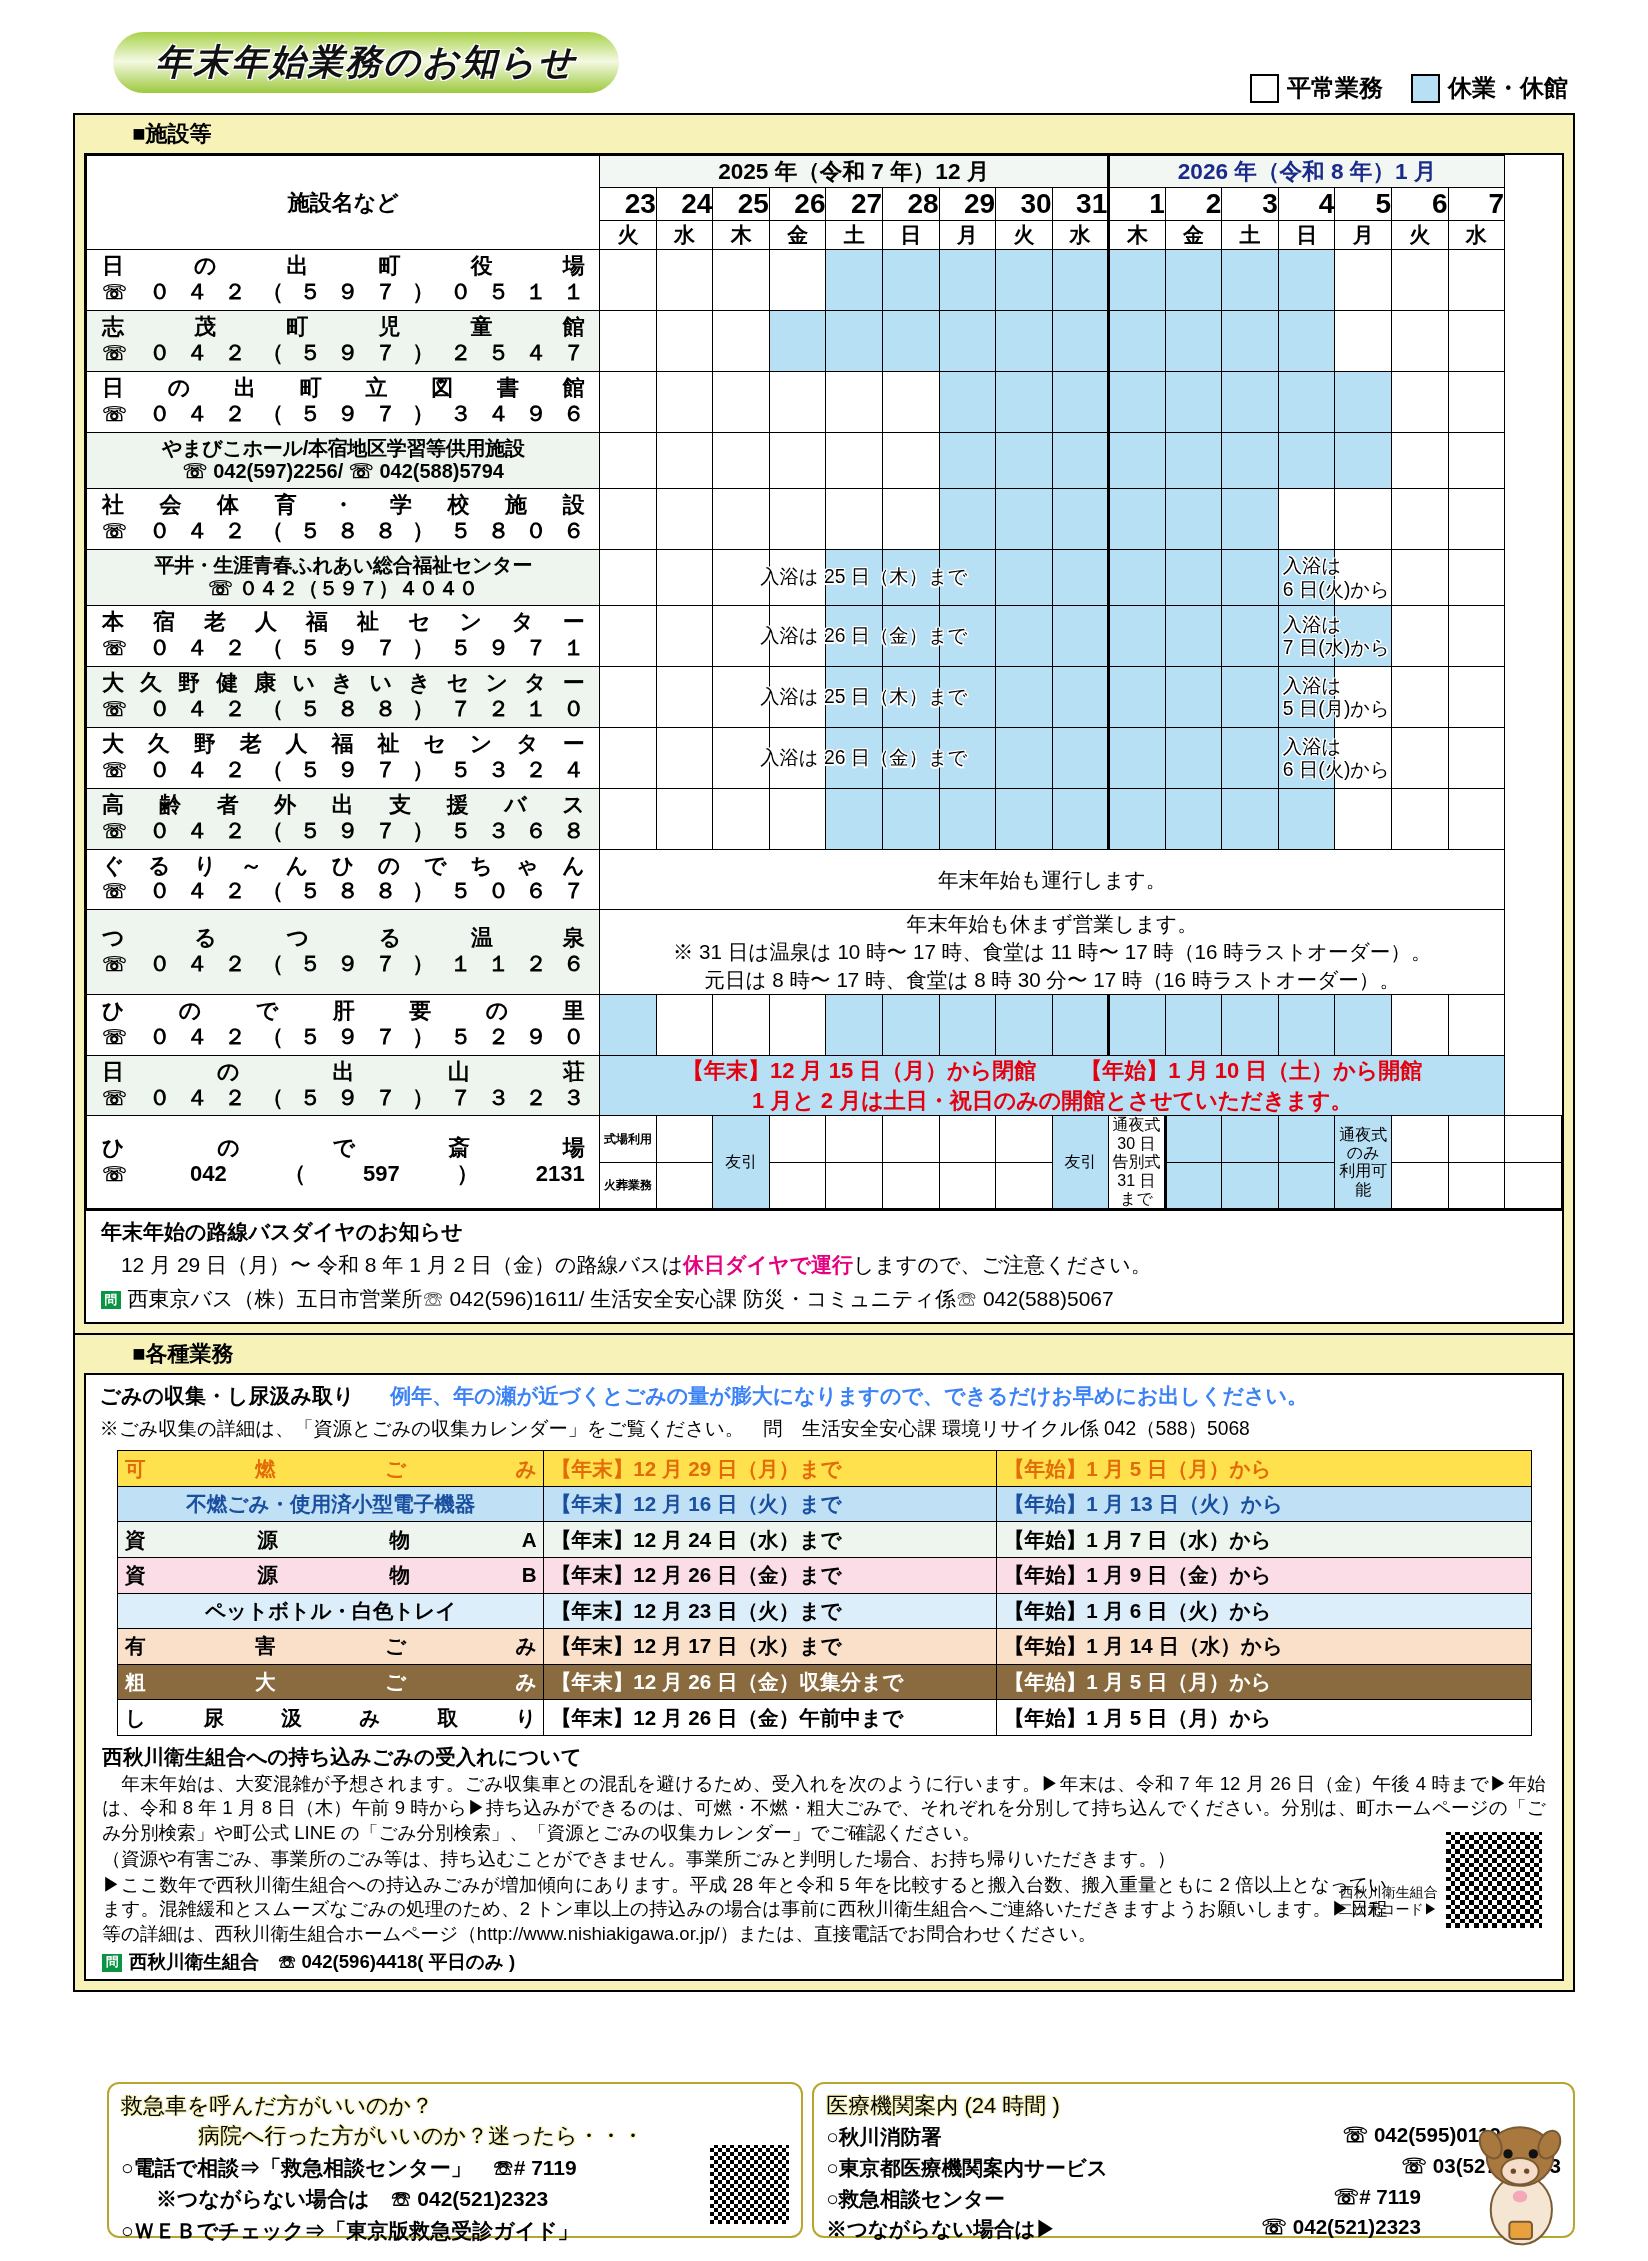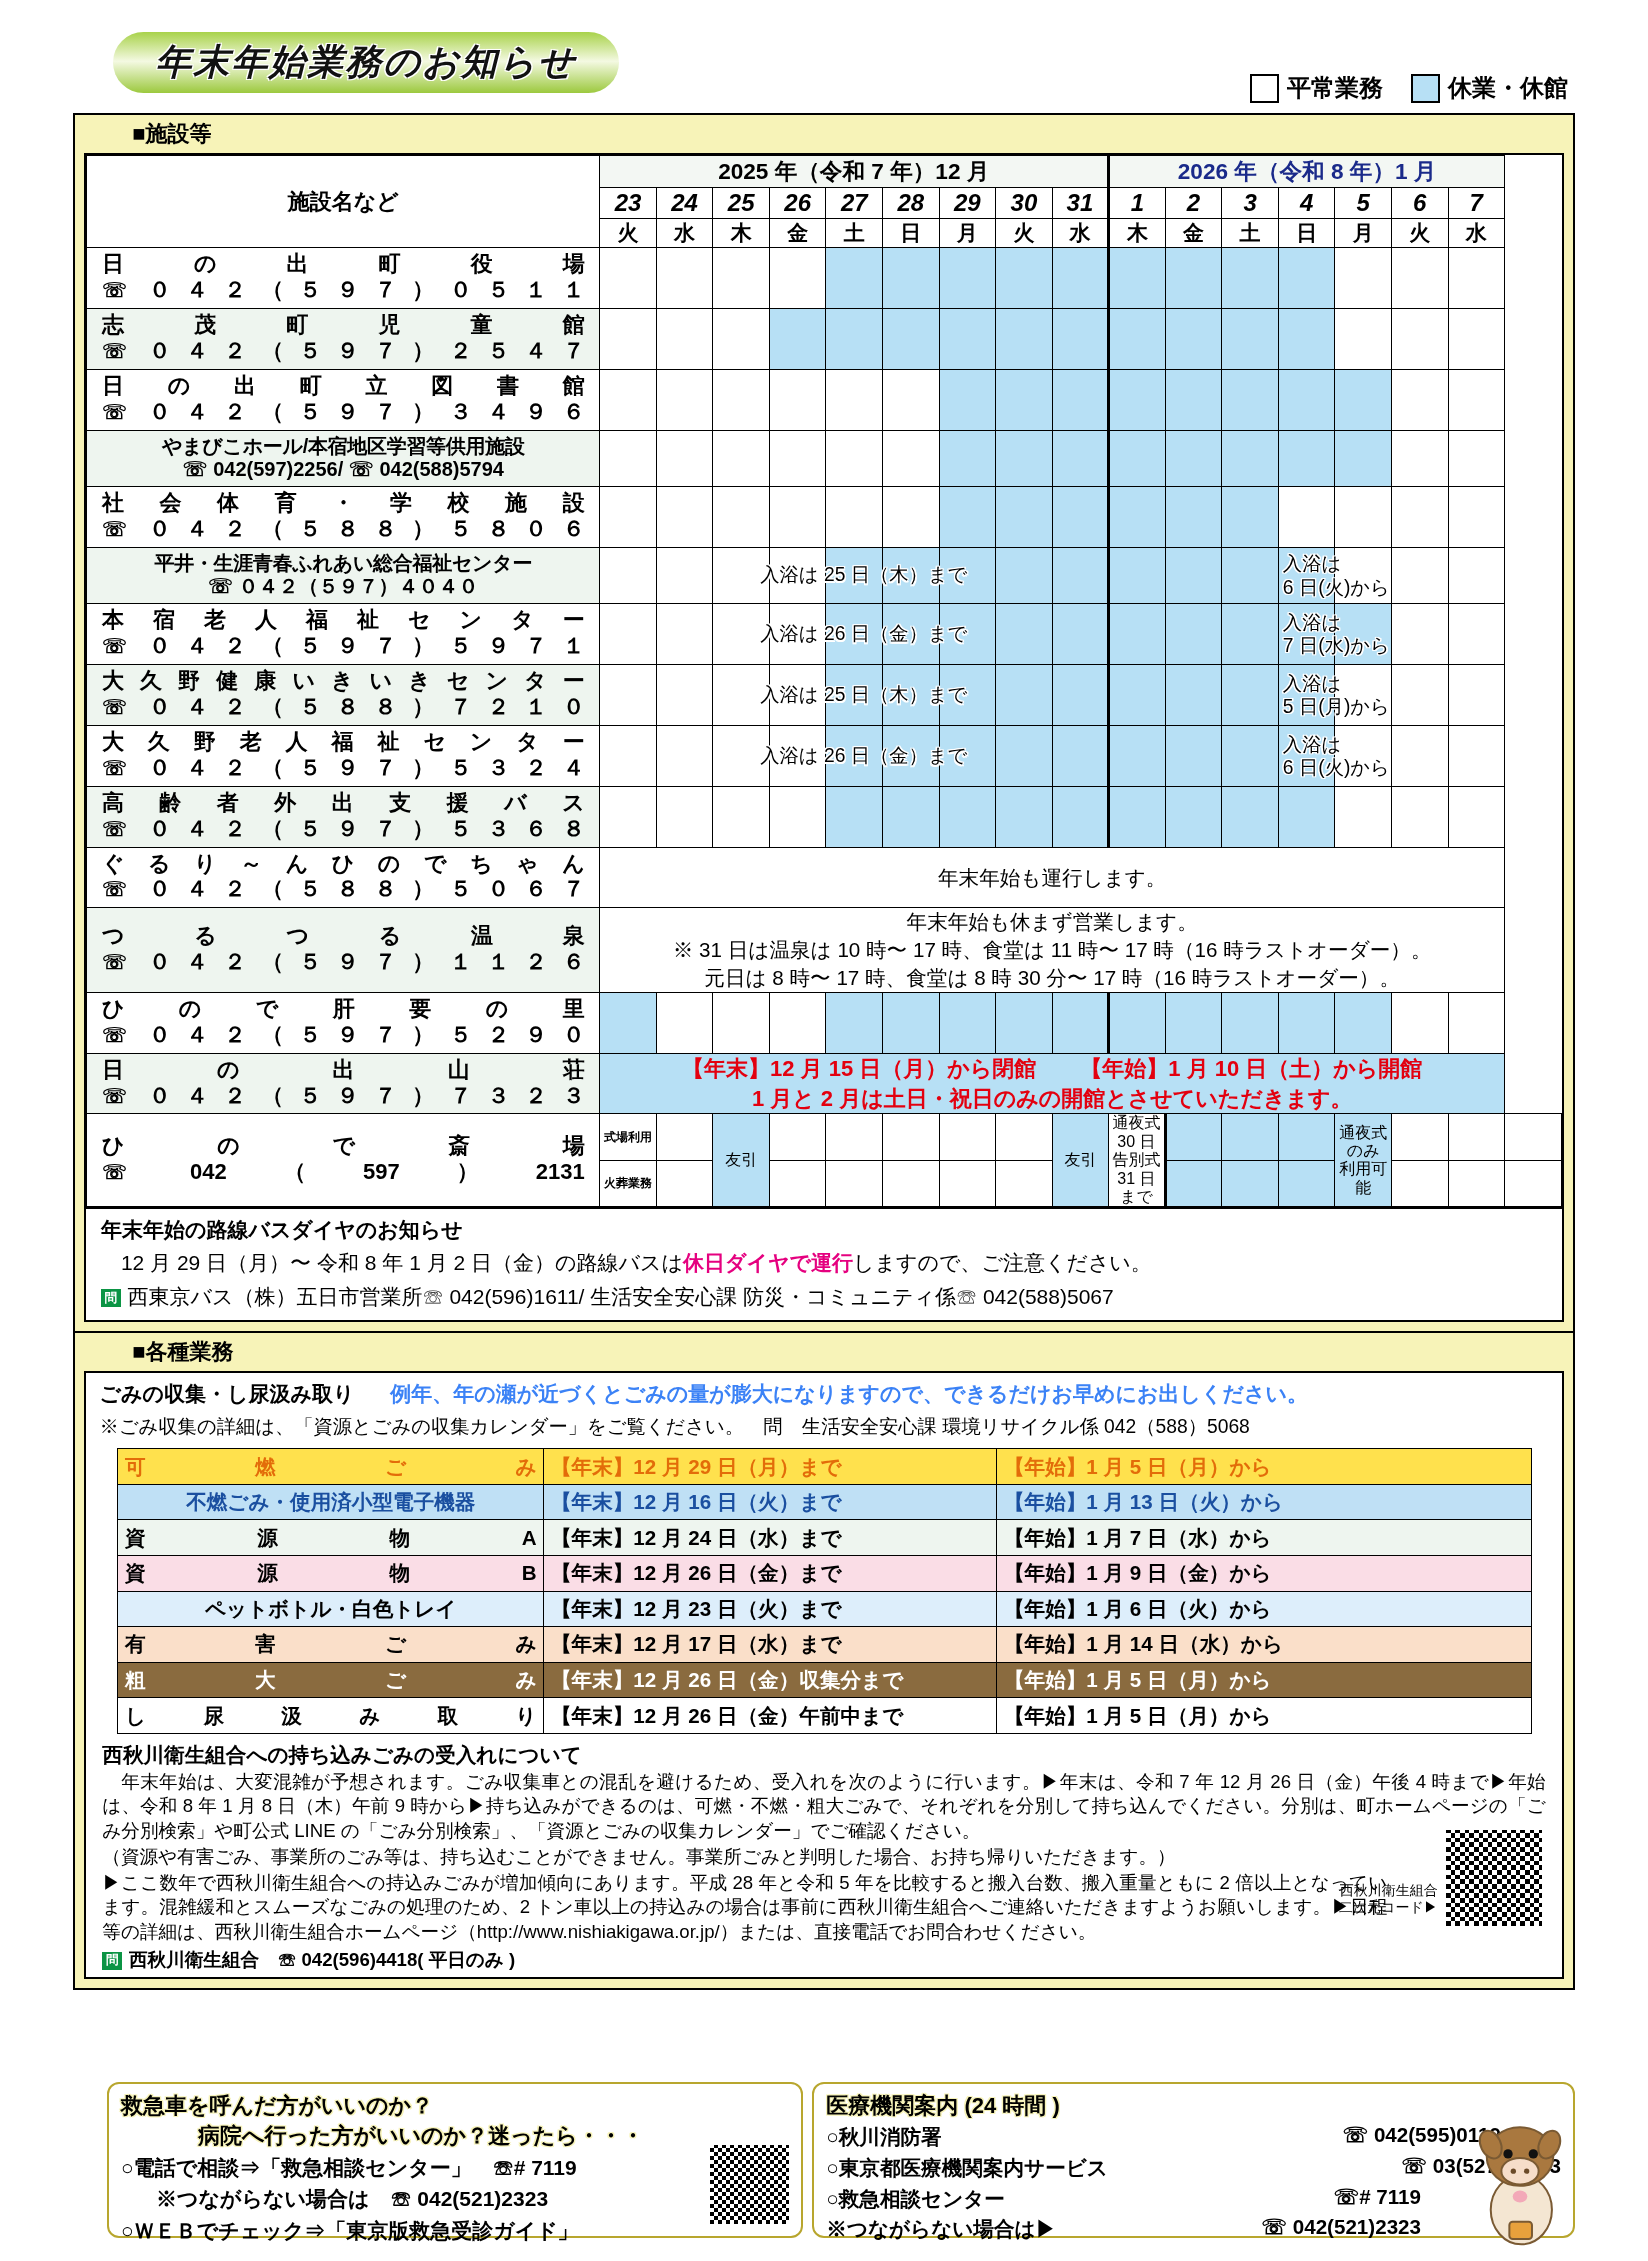--- a/index.html
+++ b/index.html
@@ -74,21 +74,21 @@
     margin-top:1.3px;
   }
   .fac .tel.tight { text-align:center; text-align-last:center; font-size:20px;}
   .tel-ico { font-size:20px; }
 
   th.yr {
     font-size:22.6px; font-weight:bold; text-align:center;
     background:#f3f7f3; padding:4px 0;
   }
   th.yr.jan { color:#1a2a8a; }
-  td.dnum { font-size:24px; font-weight:bold; text-align:center; height:31px; background:#fff;font-style:italic;}
+  td.dnum { font-size:28px; font-weight:bold; text-align:right; height:31px; background:#fff;}
   td.dwk  { font-size:21px; font-weight:bold; text-align:center; height:29px; background:#fff;}
   td.day { width:60px; height:100%; }
   td.day.closed { background:#b7e0f5; }
   .hd { text-align:center; font-size:22px; font-weight:bold; padding:6.7px 0;}
   .sep-left { border-left:3.3px solid #000 !important; }
 
   .notecell { position:relative; }
   .note-abs {
     position:absolute; top:50%; transform:translateY(-50%);
     font-size:19.3px; white-space:nowrap; line-height:1.2;
@@ -142,21 +142,21 @@
   .qr-lab { position:absolute; right:124px; bottom:61px; font-size:14px; line-height:1.2; text-align:right;}
 
   
   .bottom { position:absolute; left:107px; right:73px; top:2082px; height:156px; display:flex; gap:0; }
   .bbox {
     border:2.7px solid #b8a62e; border-radius:12px;
     background:#fff; padding:6.7px 12px; position:relative;
   }
   .bleft { width:696px; }
   .bright { flex:1; margin-left:9.3px; }
-  .bbox .bh { font-size:22px; font-weight:bold; text-shadow:1.3px 1.3px 0 #f7f3b8,-1.3px -1.3px 0 #f7f3b8,1.3px -1.3px 0 #f7f3b8,-1.3px 1.3px 0 #f7f3b8; }
+  .bbox .bh { font-size:22px; font-weight:normal; text-shadow:1.3px 1.3px 0 #f7f3b8,-1.3px -1.3px 0 #f7f3b8,1.3px -1.3px 0 #f7f3b8,-1.3px 1.3px 0 #f7f3b8; }
   .bbox .bl { font-size:21px; font-weight:bold; margin-top:3.3px; }
   .bbox .bl2 { font-size:20.6px; font-weight:bold; margin-top:2.7px; }
   .qr2 { position:absolute; right:12px; top:61px; width:79px; height:79px;
     background:repeating-linear-gradient(90deg,#000 0 4px,#fff 4px 8px),repeating-linear-gradient(0deg,#000 0 4px,#fff 4px 8px);
     background-blend-mode:difference;}
   .mascot { position:absolute; right:-6.7px; bottom:-17.3px; width:120px; height:143px; }
 </style>
 </head>
 <body>
 

